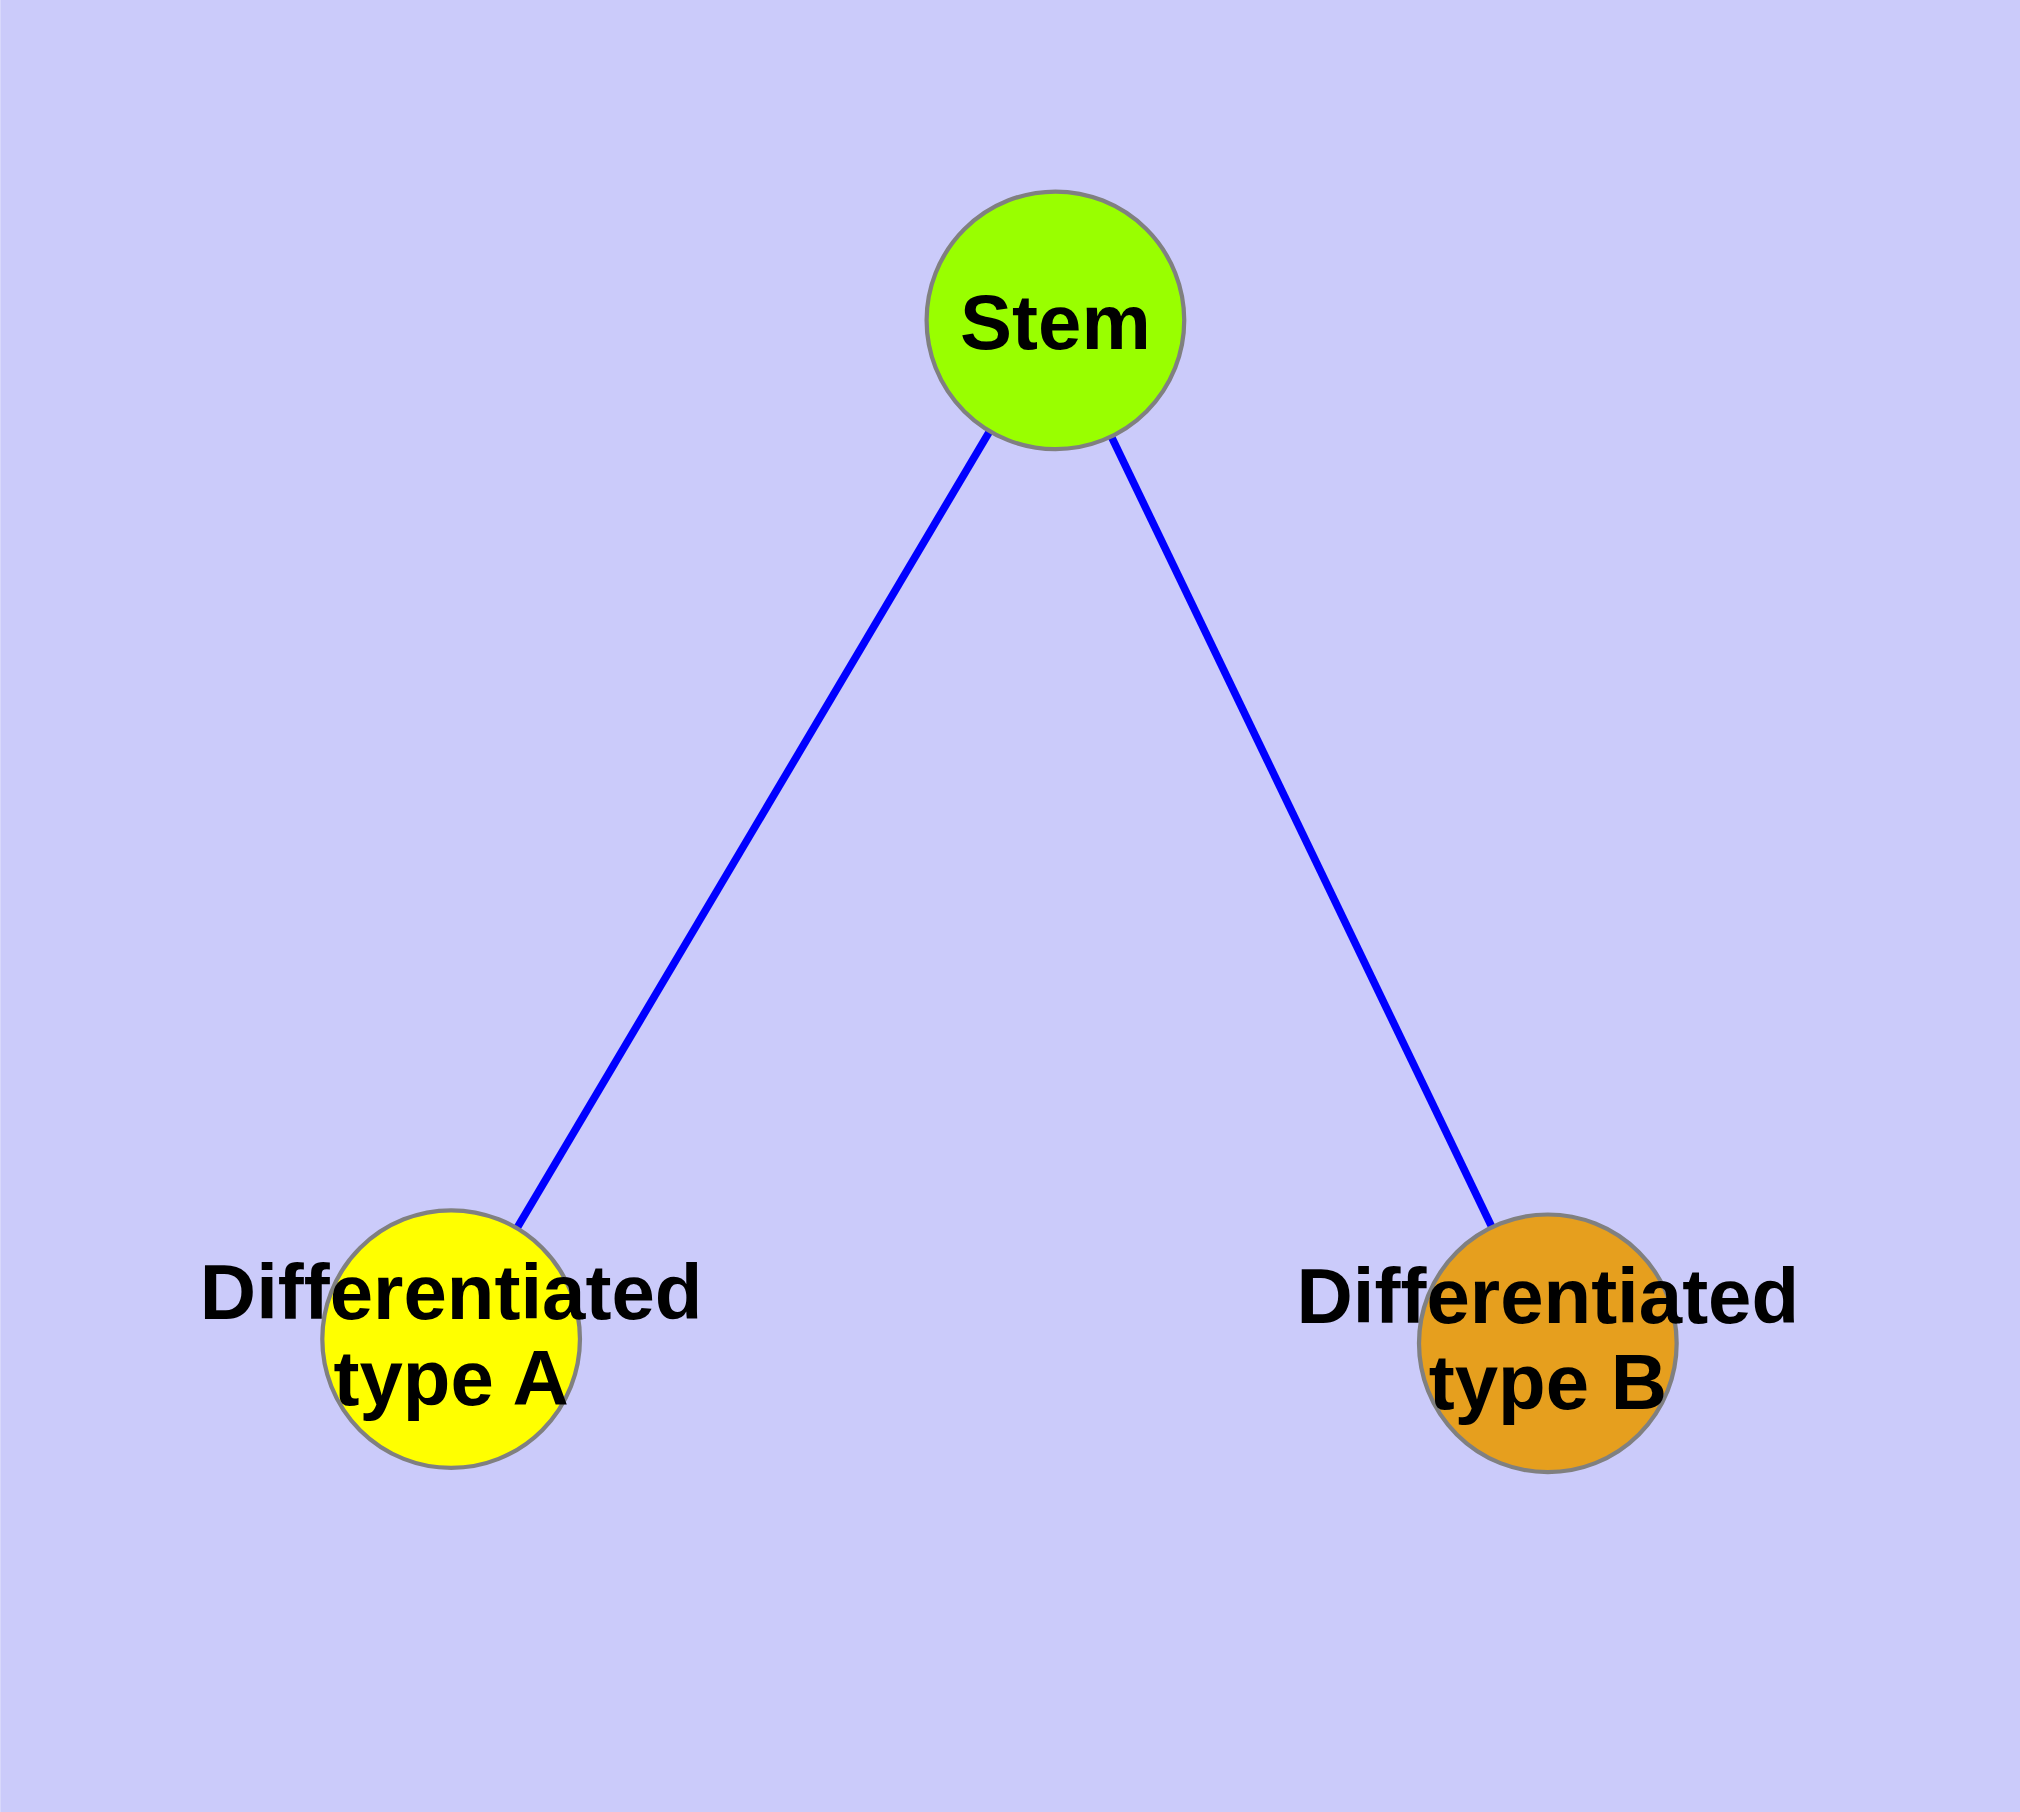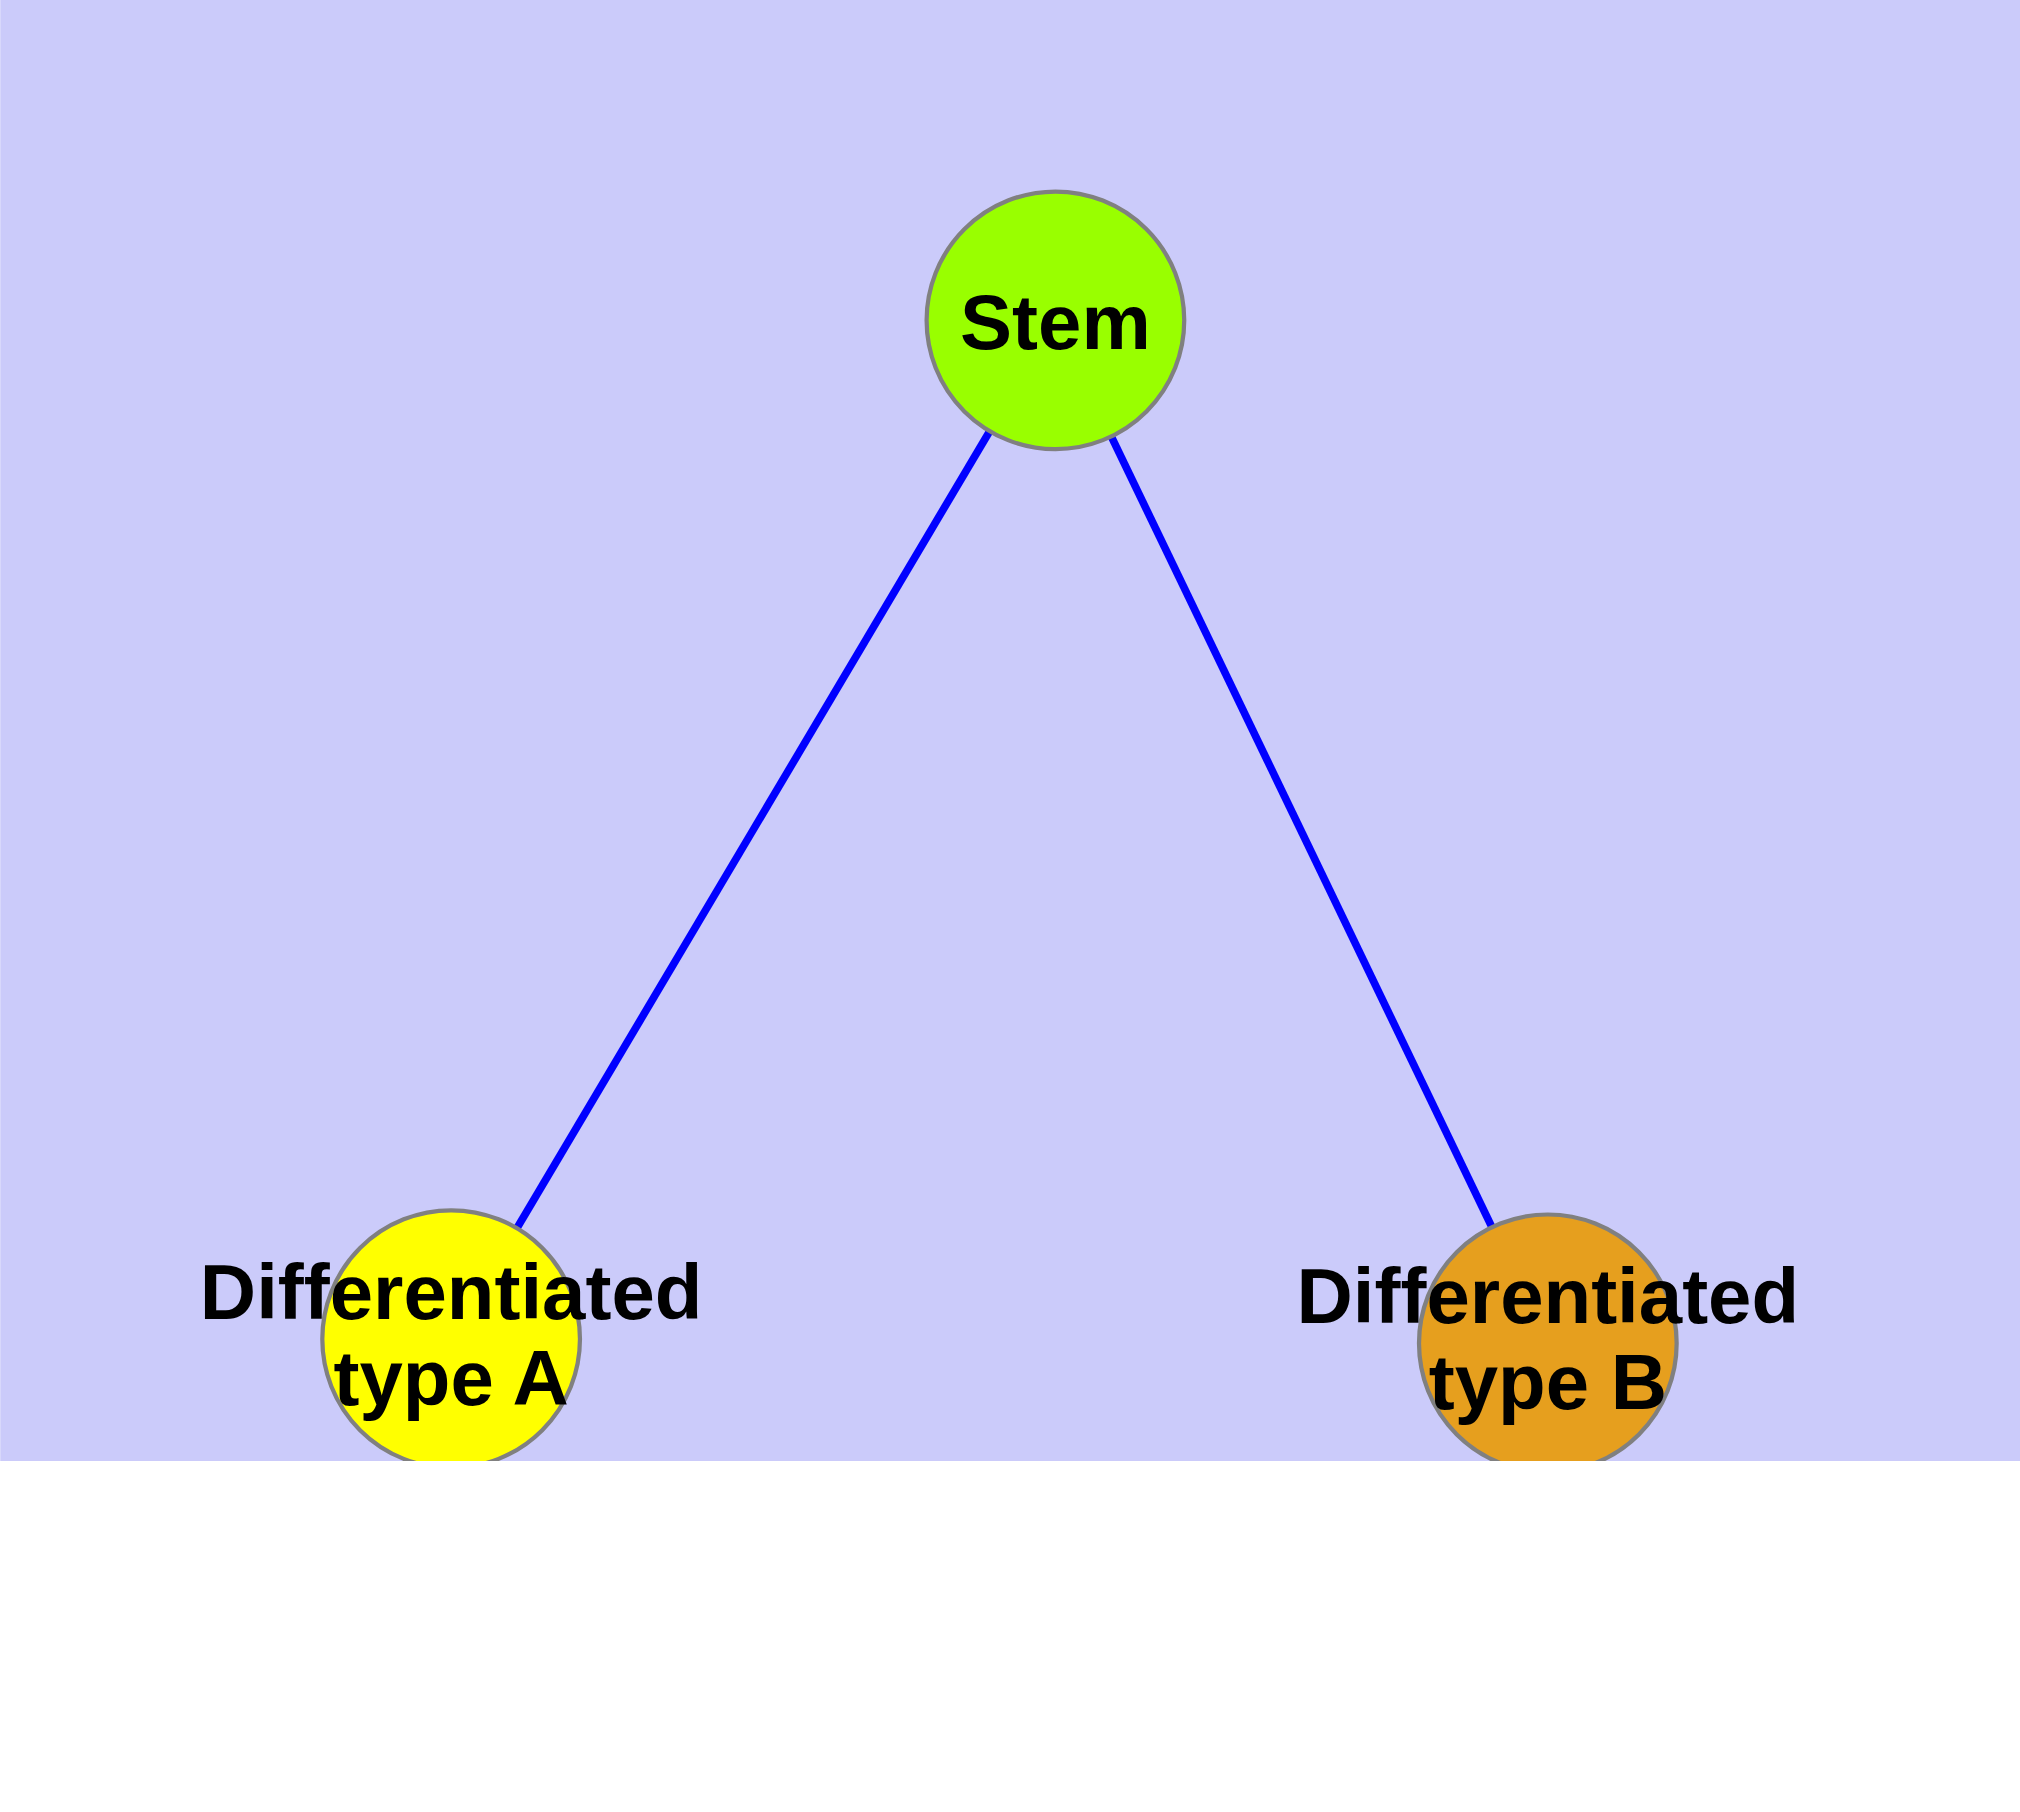--- a/index.html
+++ b/index.html
@@ -3,21 +3,21 @@
 <meta charset="utf-8">
 <style>
   html, body {
     margin: 0;
     padding: 0;
     background: #ffffff;
   }
   .stage {
     position: relative;
     width: 2021px;
-    height: 1461px;
+    height: 1812px;
     overflow: hidden;
   }
   svg.diagram {
     display: block;
     width: 2021px;
     height: 1812px;
   }
   .edge {
     stroke-width: 9px;
     fill: none;

